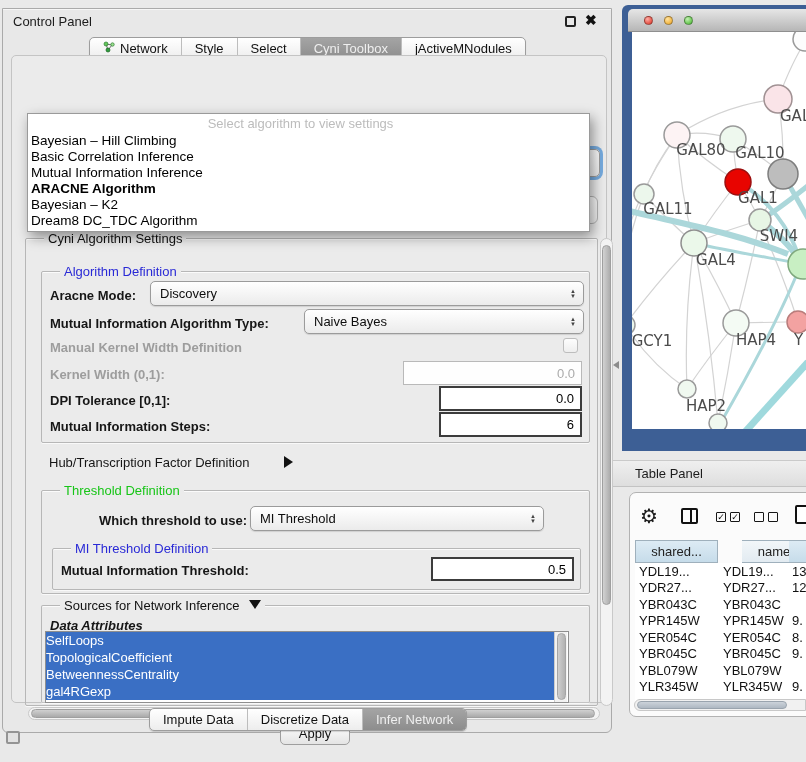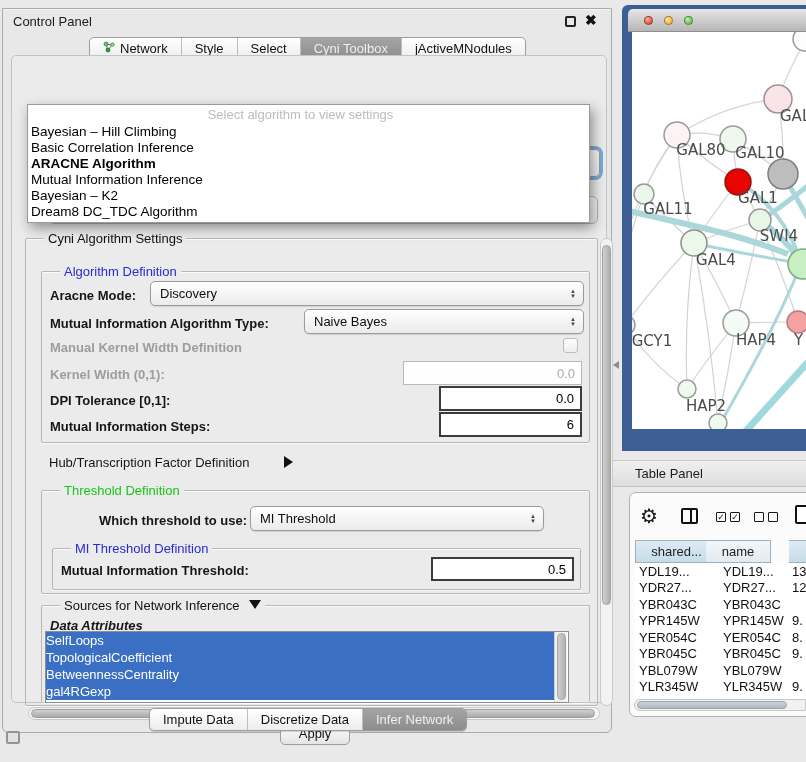--- a/index.html
+++ b/index.html
@@ -44,21 +44,21 @@
     background:linear-gradient(#fbfbfb,#ebebeb); border:1px solid #9b9b9b; border-radius:5px;
     box-shadow:0 0 0 3px #76abde;
   }
   #hidden-table-combo {
     left:36px; top:140px; width:550px; height:28px;
     background:linear-gradient(#f7f7f7,#ebebeb); border:1px solid #b3b3b3; border-radius:6px;
   }
 
   
   #algo-popup {
-    left:15px; top:48px; width:563px; z-index:40;
+    left:15px; top:57px; width:563px; z-index:40;
     background:#fff; border:1px solid #9a9a9a;
     box-shadow:3px 5px 12px rgba(0,0,0,.4);
     padding:1px 16px 2px 0;
   }
   #popup-placeholder { text-align:center; color:#bcbcbc; height:18px; line-height:18px; font-size:13px; }
   .popup-item { height:16px; line-height:16px; padding-left:3px; font-size:13.5px; color:#000; }
   .popup-item.selected { font-weight:bold; }
 
   
   .group { position:absolute; border:1px solid #b7b7b7; border-radius:2px; box-shadow:inset 0 1px 0 rgba(255,255,255,.8), 0 1px 0 rgba(255,255,255,.7); }
@@ -184,22 +184,22 @@
 
   <div id="tab-content" class="abs">
 
     <div id="hidden-combo" class="abs"></div>
     <div id="hidden-table-combo" class="abs"></div>
 
     <div id="algo-popup" class="abs">
       <div id="popup-placeholder">Select algorithm to view settings</div>
     <div class="popup-item">Bayesian – Hill Climbing</div>
         <div class="popup-item">Basic Correlation Inference</div>
+        <div class="popup-item">Mutual Information Inference</div>
         <div class="popup-item selected">ARACNE Algorithm</div>
-        <div class="popup-item">Mutual Information Inference</div>
         <div class="popup-item">Bayesian – K2</div>
         <div class="popup-item">Dream8 DC_TDC Algorithm</div>
       </div>
 
     <div class="group" style="left:13px; top:182px; width:573px; height:468px;">
       <span class="legend">Cyni Algorithm Settings</span>
 
       <div class="group" style="left:15px; top:32px; width:549px; height:172px;">
         <span class="legend blue">Algorithm Definition</span>
 
@@ -397,21 +397,21 @@
 </div>
 <div class="abs cb-pair" style="left:754px; top:512px;">
   <div class="cb"></div>
   <div class="cb"></div>
 </div>
 <div class="abs doc-icon" style="left:795px; top:505px;"></div>
 
 <div class="abs th first" style="left:635px; width:83px;">
     <span>shared...</span>
   </div>
-<div class="abs th plainbg" style="left:706px; width:65px;">
+<div class="abs th plainbg" style="left:742px; width:65px;">
     <span>name</span>
   </div>
 <div class="abs th" style="left:789px; width:30px;">
     <span></span>
   </div>
 
 <div id="table-rows" class="abs">
     <div class="trow">
       <div class="td1">YDL19...</div>
       <div class="td2">YDL19...</div>

